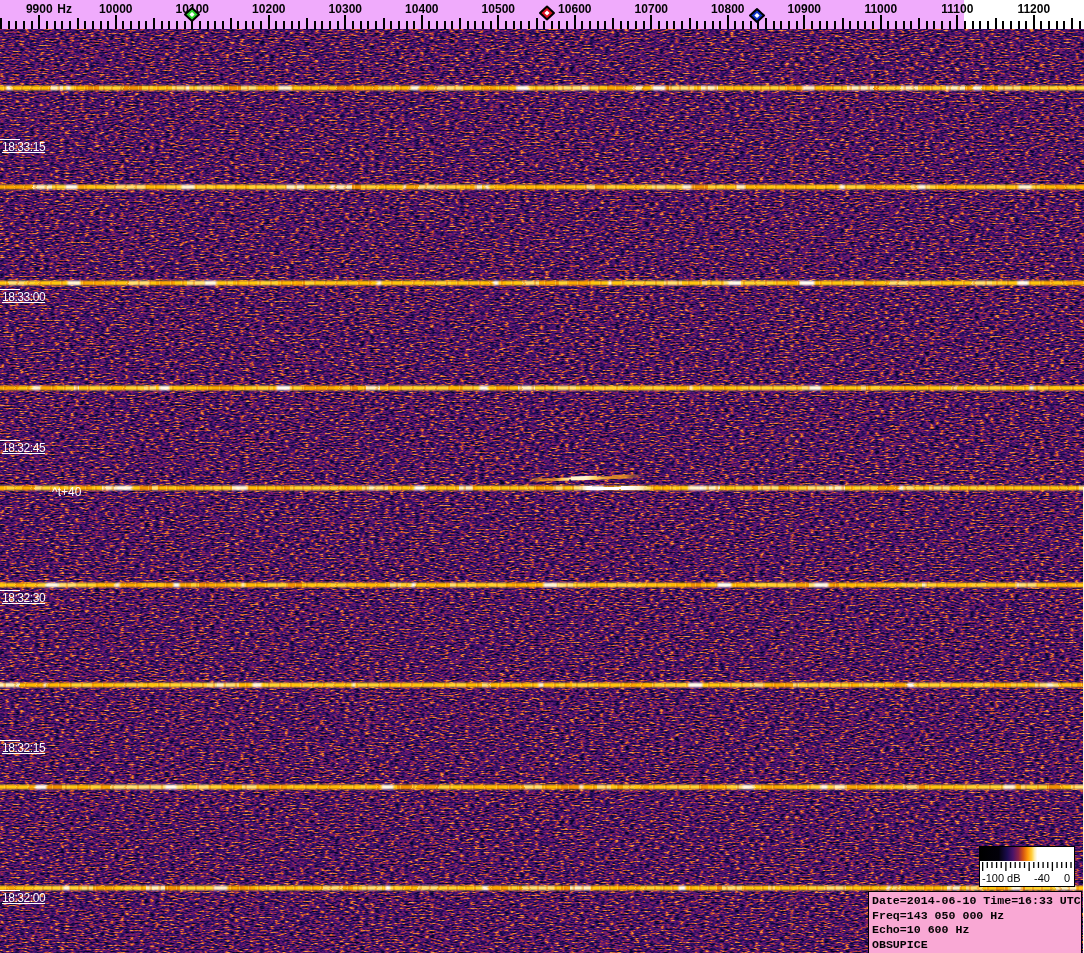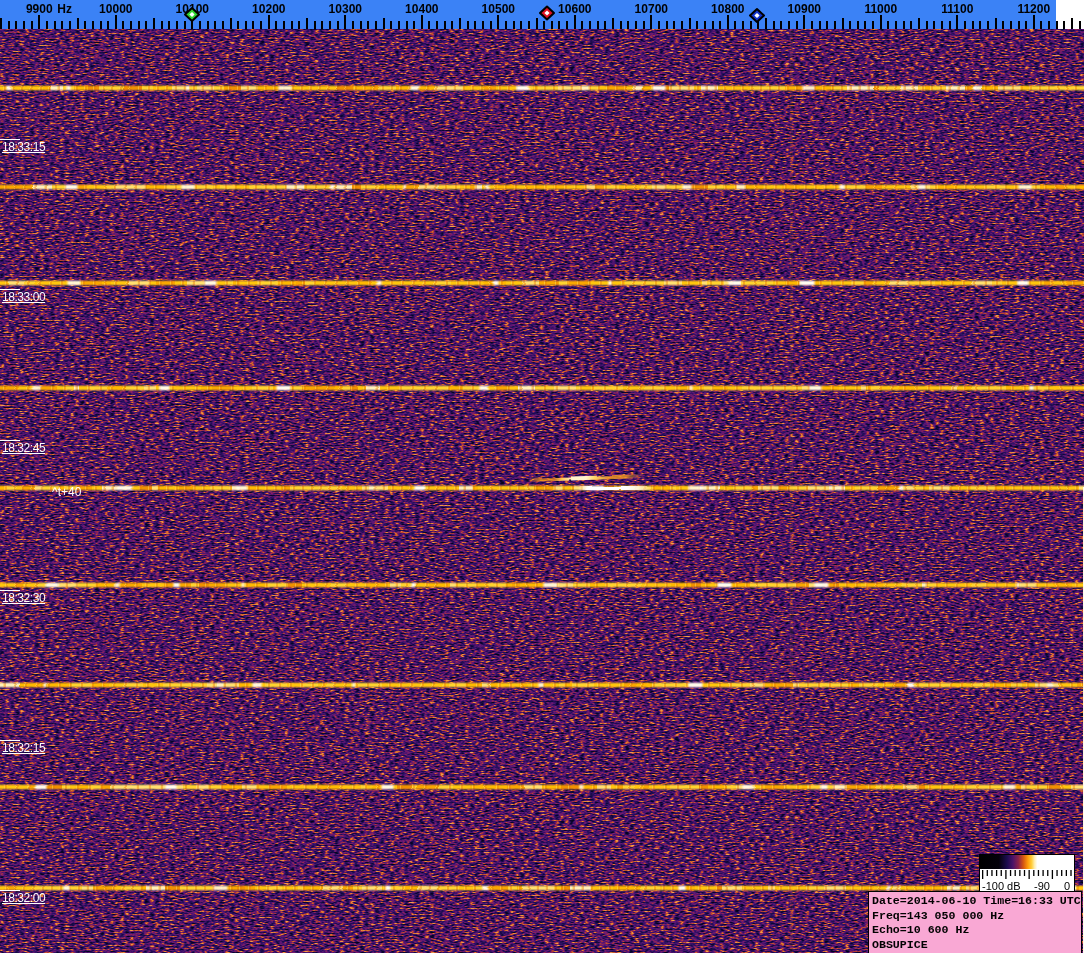--- a/index.html
+++ b/index.html
@@ -1,33 +1,33 @@
 <!DOCTYPE html>
 <html><head><meta charset="utf-8">
 <style>
   html,body { margin:0; padding:0; }
   body { width:1084px; height:953px; position:relative; overflow:hidden;
          background:#fff; font-family:"Liberation Sans", sans-serif; }
-  #ruler { position:absolute; top:0; left:0; width:1056px; height:29px; background:#3b82f6; z-index:5; }
+  #ruler { position:absolute; top:0; left:0; width:964px; height:29px; background:#f0abfc; z-index:5; }
   .rl { font:bold 12px "Liberation Sans", sans-serif; fill:rgba(0,0,0,0.99); }
   #spec { position:absolute; top:29px; left:0; width:1084px; height:924px; overflow:hidden; background:#4a1470; }
   .bl { position:absolute; left:0; width:1084px; height:8px; filter:url(#wob);
         -webkit-mask-image:linear-gradient(to bottom, transparent 0, rgba(0,0,0,.2) 1px, rgba(0,0,0,.6) 2px, #000 3px 5px, rgba(0,0,0,.6) 6px, rgba(0,0,0,.2) 7px, transparent 8px);
         mask-image:linear-gradient(to bottom, transparent 0, rgba(0,0,0,.2) 1px, rgba(0,0,0,.6) 2px, #000 3px 5px, rgba(0,0,0,.6) 6px, rgba(0,0,0,.2) 7px, transparent 8px); }
   .tick { position:absolute; left:0; width:20px; height:1px; background:#fff; }
   .tlab { position:absolute; left:2px; color:rgba(255,255,255,0.99); font:12px "Liberation Sans", sans-serif; letter-spacing:-0.45px;text-decoration:underline; }
   #etext { position:absolute; left:54px; top:430px; color:rgba(255,255,255,0.99); font:11.4px "Liberation Sans", sans-serif; letter-spacing:-0.3px; white-space:nowrap; }
   #ttext { position:absolute; left:52px; top:456px; color:rgba(255,255,255,0.99); font:12px "Liberation Sans", sans-serif;border-radius:7px; }
   #rcol { position:absolute; left:1082.5px; top:458px; width:1.5px; height:466px; background:#fffbe8; }
   #streak { position:absolute; left:528px; top:447px; width:116px; height:4px; filter:url(#wob);
             background:linear-gradient(90deg, rgba(236,140,20,0) 0, rgba(238,146,24,.75) 12px 26px, #ffca58 34px, #fff2cc 44px 58px, #ffd869 66px, rgba(244,158,30,.8) 82px 96px, rgba(236,140,20,0) 116px);
             transform:rotate(-1.9deg); }
   #epatch { position:absolute; left:578px; top:456.5px; width:76px; height:4px; filter:url(#wob);
             background:linear-gradient(90deg, rgba(255,255,255,0) 0, #fff 10px 48px, rgba(255,250,235,.85) 60px, rgba(255,255,255,0) 76px); }
-  #cbox { position:absolute; left:979px; top:846px; width:94px; height:39px; background:#fff; border:1px solid #000; z-index:6;margin-top:8px; }
+  #cbox { position:absolute; left:979px; top:846px; width:94px; height:39px; background:#fff; border:1px solid #000; z-index:6; }
   #cbar { position:absolute; left:0; top:0; width:94px; height:14px;
           background:linear-gradient(90deg, #000 0%, #03010a 20%, #1c0c50 29%, #4a1368 35%, #8c2348 41%, #d45512 46%, #ff9c0a 51%, #ffce3c 55%, #ffeeb0 58%, #fff 61%, #fff 100%); }
   #cticks { position:absolute; left:0; top:15px; }
   #clabs { position:absolute; left:2px; top:25px; width:90px; font:11px "Liberation Sans", sans-serif; color:rgba(0,0,0,0.99); }
   #ibox { position:absolute; left:868px; top:891px; width:209px; height:57px; background:#f9a8d4; border:1px solid #000;
           font:bold 11.6px "Liberation Mono", monospace; line-height:14.6px; padding:2px 0 14px 3px; color:rgba(0,0,0,0.99); z-index:6;
           letter-spacing:0; white-space:nowrap; overflow:hidden; }
 </style></head>
 <body>
 <div id="spec">
@@ -269,15 +269,15 @@
       <rect x="53.15" y="0" width="1.3" height="6" fill="#000"></rect>
       <rect x="57.80" y="0" width="1.3" height="6" fill="#000"></rect>
       <rect x="62.45" y="0" width="1.3" height="6" fill="#000"></rect>
       <rect x="67.10" y="0" width="1.3" height="6" fill="#000"></rect>
       <rect x="71.75" y="0" width="1.3" height="9" fill="#000"></rect>
       <rect x="76.40" y="0" width="1.3" height="6" fill="#000"></rect>
       <rect x="81.05" y="0" width="1.3" height="6" fill="#000"></rect>
       <rect x="85.70" y="0" width="1.3" height="6" fill="#000"></rect>
       <rect x="90.35" y="0" width="1.3" height="6" fill="#000"></rect>
     </svg>
-    <div id="clabs"><span>-100 dB</span><span style="position:absolute;left:52px">-90</span><span style="position:absolute;right:2px">0</span></div>
+    <div id="clabs"><span>-100 dB</span><span style="position:absolute;left:52px">-40</span><span style="position:absolute;right:2px">0</span></div>
   </div>
 <div id="ibox">Date=2014-06-10 Time=16:33 UTC<br>Freq=143 050 000 Hz<br>Echo=10 600 Hz<br>OBSUPICE</div>
 
 </body></html>

